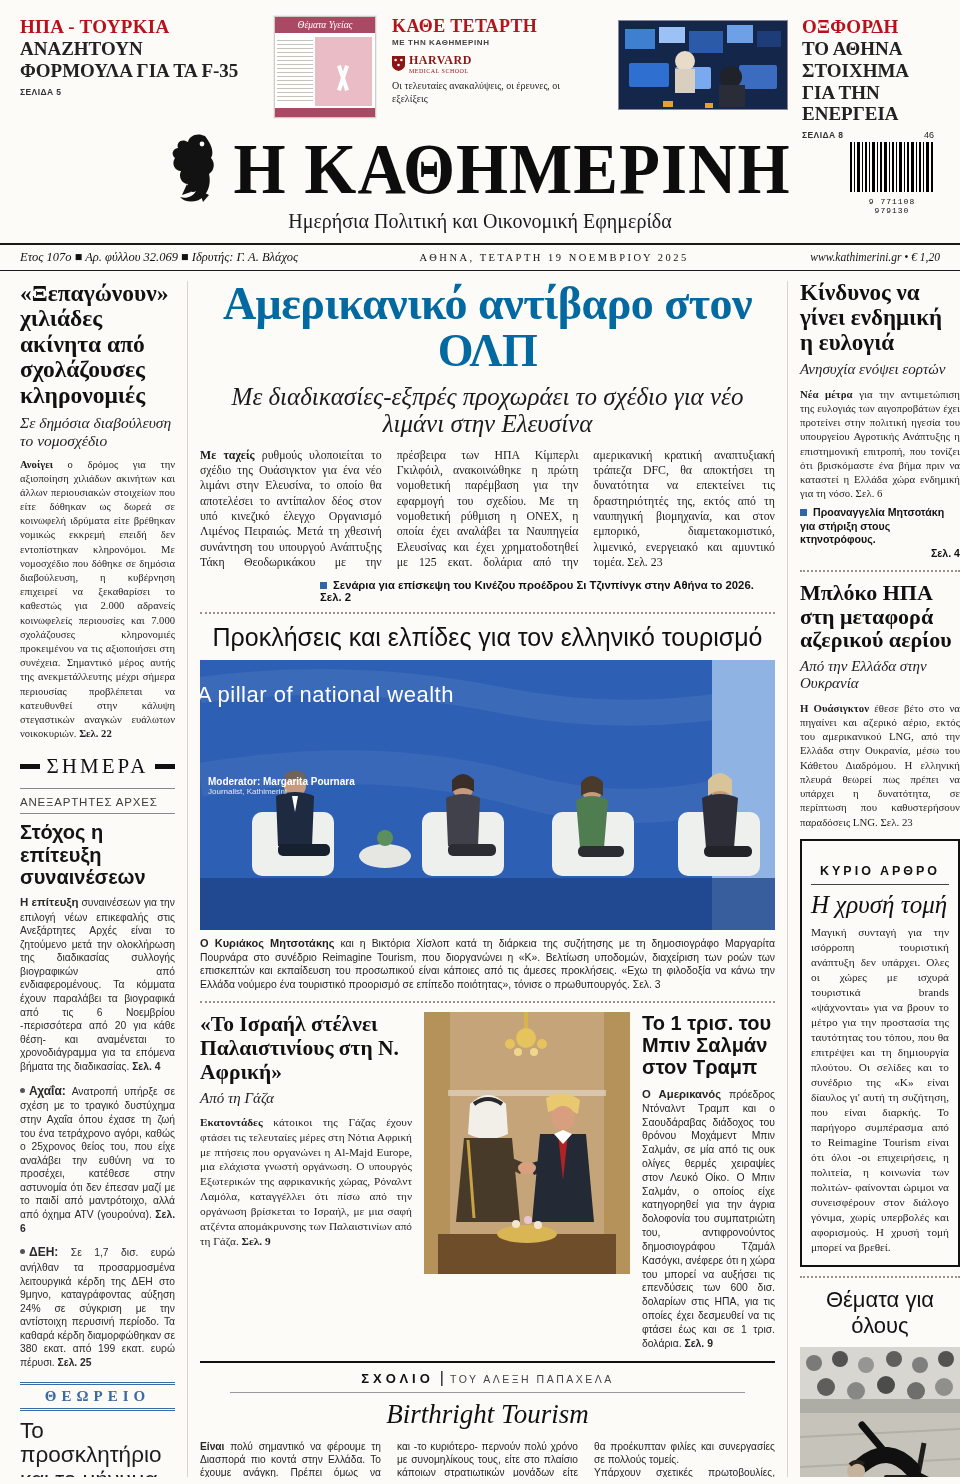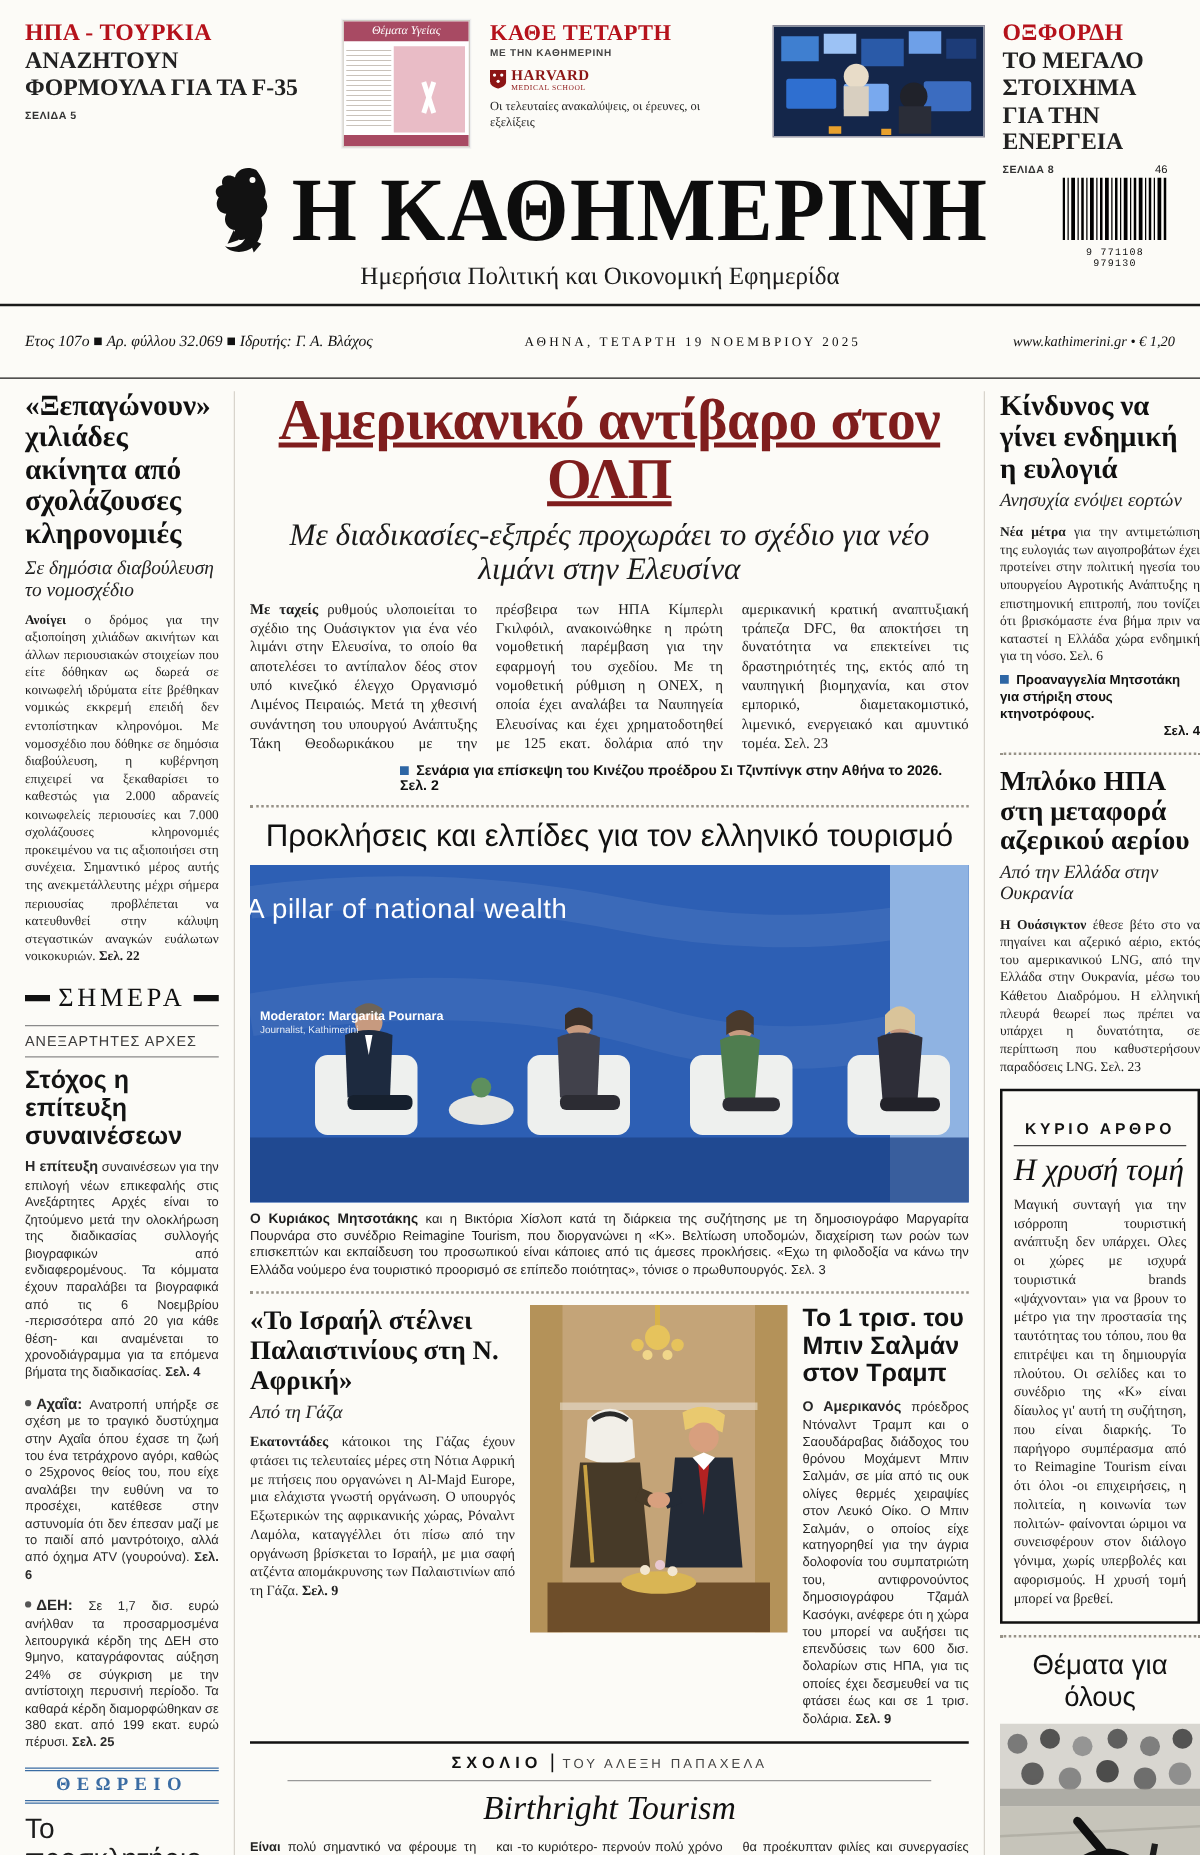--- a/index.html
+++ b/index.html
@@ -36,21 +36,21 @@
   .masttitle{font-size:67px;font-weight:bold;letter-spacing:1px;line-height:1;color:#0d0d0d;
              font-family:"Liberation Serif",serif;transform:scaleY(1.08);}
   .mastsub{font-size:20px;color:#1c1c1c;margin-top:6px;}
   .barcode-wrap{position:absolute;right:26px;top:4px;width:84px;text-align:center;}
   .issue-code{font-family:"Liberation Sans",sans-serif;font-size:9px;text-align:right;color:#222;margin-bottom:2px;}
   .bars{height:50px;}
   .barcode-num{font-family:"Liberation Mono",monospace;font-size:8px;letter-spacing:1px;color:#111;margin-top:1px;}
 
   
   .dateline{border-top:2px solid #1a1a1a;border-bottom:1px solid #1a1a1a;margin:8px 0 0 0;
-            padding:21px 20px;display:flex;justify-content:space-between;align-items:baseline;}
+            padding:5px 20px;display:flex;justify-content:space-between;align-items:baseline;}
   .dl-left{font-style:italic;font-size:12.5px;color:#111;}
   .dl-center{font-size:10.5px;letter-spacing:2.5px;color:#111;}
   .dl-right{font-style:italic;font-size:11.5px;color:#111;}
 
   
   .page-body{display:grid;grid-template-columns:168px 600px 1fr;gap:0;padding:10px 20px 0 20px;height:1196px;overflow:hidden;}
   .col-left{padding-right:12px;border-right:1px solid #d8d4cc;}
   .col-center{padding:0 12px;border-right:1px solid #d8d4cc;}
   .col-right{padding-left:12px;}
 
@@ -70,21 +70,21 @@
   .lc-sans-body{font-family:"Liberation Sans",sans-serif;font-size:10.3px;line-height:1.32;text-align:justify;margin-top:7px;color:#2a2a2a;}
   .bullet-item{font-family:"Liberation Sans",sans-serif;font-size:10.3px;line-height:1.32;text-align:justify;margin-top:10px;color:#2a2a2a;}
   .bullet-item .bl{font-weight:bold;font-size:12px;}
   .bdot{display:inline-block;width:5px;height:5px;border-radius:50%;background:#555;margin-right:4px;vertical-align:2px;}
   .theoreio{margin-top:12px;}
   .theo-head{border-top:3px double #3a6ca3;border-bottom:3px double #3a6ca3;text-align:center;
              padding:3px 0;color:#3a6ca3;font-size:15px;letter-spacing:5px;font-weight:bold;}
   .theo-title{font-family:"Liberation Sans",sans-serif;font-weight:300;font-size:22.5px;line-height:1.1;color:#1c1c1c;margin-top:8px;}
 
   
-  .main-hl{font-size:46px;font-weight:bold;line-height:1.02;text-align:center;color:#7f1d1d;letter-spacing:-.5px;text-decoration:underline;}
+  .main-hl{font-size:46px;font-weight:bold;line-height:1.02;text-align:center;color:#0369a1;letter-spacing:-.5px;}
   .main-sub{font-style:italic;font-size:25px;text-align:center;line-height:1.1;margin-top:8px;color:#1b1b1b;}
   .main-cols{columns:3;column-gap:15px;font-size:11.8px;line-height:1.3;text-align:justify;margin-top:10px;color:#1c1c1c;}
   .sq{display:inline-block;width:7px;height:7px;background:#2e66a4;margin-right:6px;}
   .main-bullet{font-family:"Liberation Sans",sans-serif;font-weight:bold;font-size:11.3px;color:#111;margin:9px 0 0 120px;}
   .tour-head{font-family:"Liberation Sans",sans-serif;font-weight:300;font-size:25px;text-align:center;color:#101010;margin:4px 0 8px 0;}
   .photo-tour{position:relative;height:270px;background:#2d5fb4;overflow:hidden;}
   .pt-title{position:absolute;left:-3px;top:22px;color:#fff;font-family:"Liberation Sans",sans-serif;
             font-weight:300;font-size:22px;letter-spacing:.5px;}
   .pt-mod{position:absolute;left:8px;top:116px;color:#fff;font-family:"Liberation Sans",sans-serif;font-size:10px;font-weight:bold;}
   .pt-mod small{display:block;font-weight:normal;font-size:8px;opacity:.85;}
@@ -177,21 +177,21 @@
         <circle cx="66" cy="40" r="10" fill="#e8dcc8"></circle>
           <rect x="56" y="48" width="20" height="24" fill="#d8cfc0"></rect>
         <circle cx="112" cy="56" r="11" fill="#20222a"></circle>
           <rect x="100" y="64" width="26" height="22" fill="#2a2d38"></rect>
         <rect x="44" y="80" width="10" height="6" fill="#e8a02c"></rect>
           <rect x="86" y="82" width="8" height="5" fill="#e8a02c"></rect>
       </svg>
     </div>
     <div class="promo">
       <div class="kicker">ΟΞΦΟΡΔΗ</div>
-      <div class="ptitle">ΤΟ ΜΕΓΑΛΟ ΣΤΟΙΧΗΜΑ</div>
+      <div class="ptitle">ΤΟ ΑΘΗΝΑ ΣΤΟΙΧΗΜΑ</div>
       <div class="ptitle">ΓΙΑ ΤΗΝ ΕΝΕΡΓΕΙΑ</div>
       <div class="ppage">ΣΕΛΙΔΑ 8</div>
     </div>
   </div>
 
   <div class="masthead">
     <div class="mastrow">
       <svg width="50" height="72" viewBox="0 0 50 72">
         <path fill="#121212" d="M36 4 C28 0 20 4 19 10 C13 6 7 10 9 16 C3 17 2 23 6 26 C2 32 6 39 12 39 C9 45 13 52 19 52 C17 58 23 62 27 59 C24 65 17 67 11 65 C16 71 28 71 34 65 C40 59 42 50 40 42 C46 38 46 30 42 26 C46 20 41 10 36 4 Z"></path>
         <path fill="#121212" d="M18 52 L13 63 L22 60 Z"></path>

